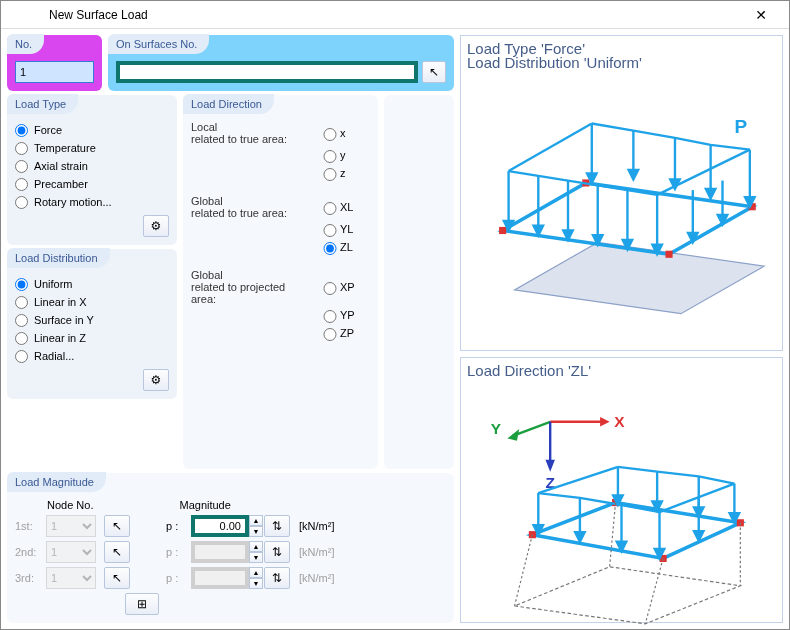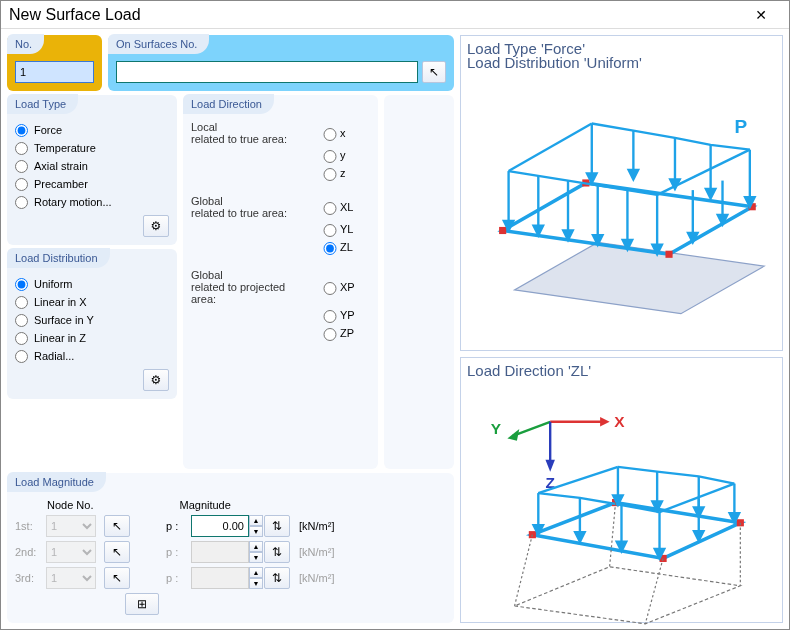--- a/index.html
+++ b/index.html
@@ -20,21 +20,21 @@
   }
   .titlebar {
     height: 28px;
     background: #fff;
     border-bottom: 1px solid #ddd;
     display: flex;
     align-items: center;
     padding: 0 8px;
     justify-content: space-between;
   }
-  .titlebar .title { font-size: 16px; }
+  .titlebar .title { font-size: 12px; margin-left: 40px; }
   .close-btn {
     width: 40px;
     height: 24px;
     text-align: center;
     line-height: 24px;
     font-size: 14px;
   }
   .content {
     flex: 1;
     display: flex;
@@ -75,28 +75,28 @@
   }
   .gb-body {
     padding-top: 18px;
   }
   .row-top {
     display: flex;
     gap: 6px;
   }
   .no-box {
     width: 95px;
-    background: #eab308;
+    background: #d946ef;
   }
   .surf-box {
     flex: 1;
     background: #7dd3fc;
   }
   input[type="text"] {
-    border: 1px solid #0f766e;
+    border: 4px solid #0f766e;
     height: 22px;
     padding: 0 4px;
     font-size: 11px;
     width: 100%;
   }
   input[type="text"].selected {
     background: #cfe4ff;
     border: 1px solid #3a78d6;
   }
   .icon-btn {

